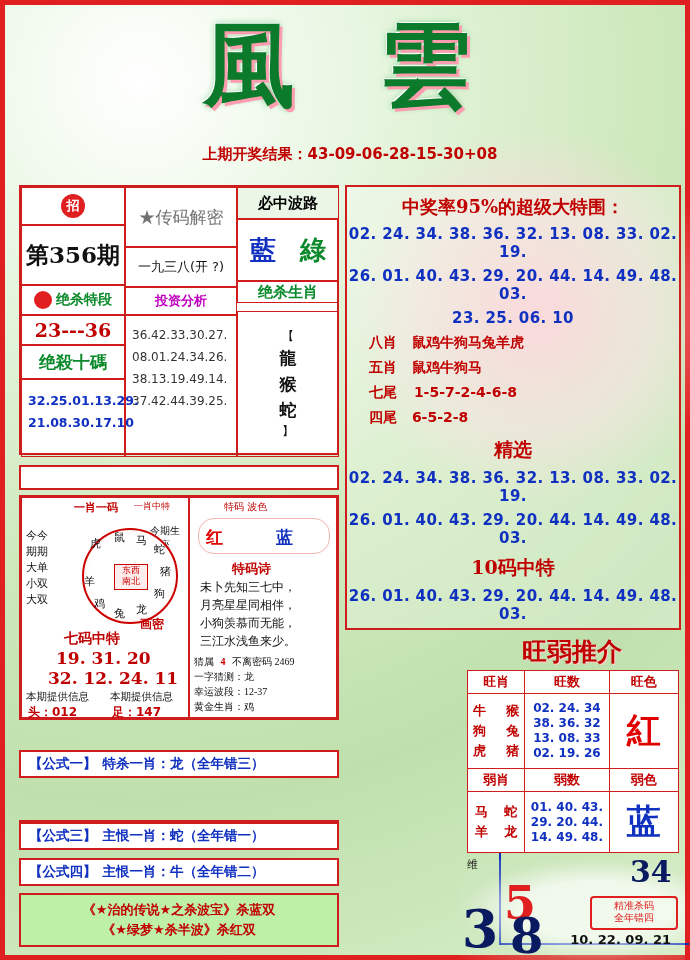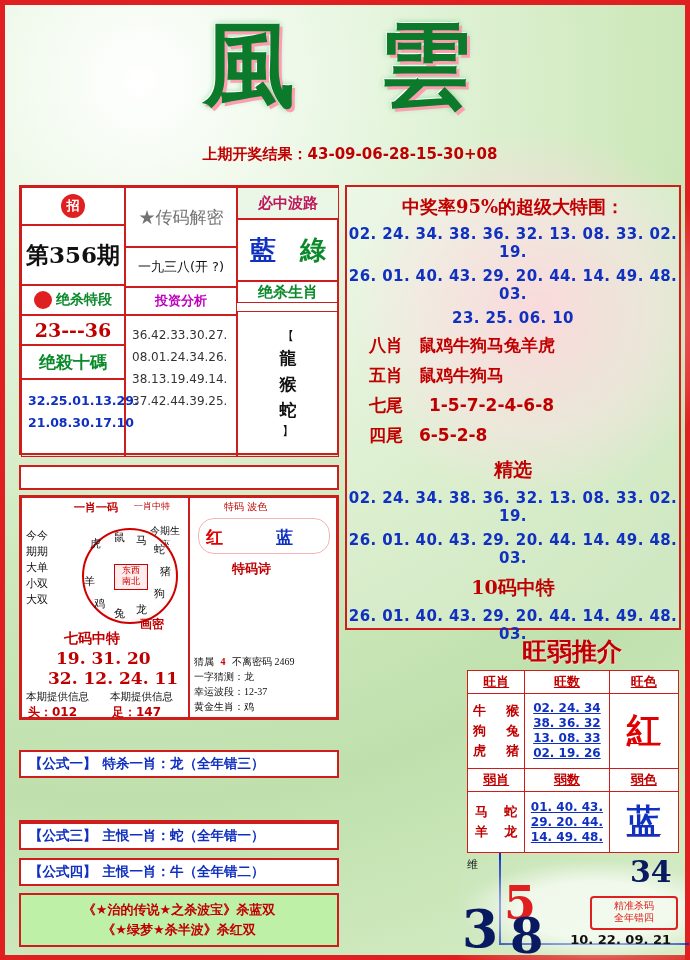--- a/index.html
+++ b/index.html
@@ -55,21 +55,21 @@
     text-align:center;color:#c00000;font-weight:bold;font-size:16px;margin-top:9px;
   }
   .rsub{
     text-align:center;color:#c00000;font-weight:bold;font-size:18px;margin-top:8px;
     font-family:"DejaVu Serif","Liberation Serif",serif;
   }
   .numline{
     text-align:center;color:#1030c0;font-weight:bold;font-size:15px;margin-top:6px;letter-spacing:.4px;
   }
   .xline{
-    color:#c00000;font-weight:bold;font-size:17px;margin:7px 0 0 22px;
+    color:#c00000;font-weight:bold;font-size:14px;margin:7px 0 0 22px;
   }
   .jx{
     text-align:center;color:#c00000;font-weight:bold;font-size:19px;margin-top:10px;
     font-family:"DejaVu Serif","Liberation Serif",serif;
   }
   .ten{
     text-align:center;color:#c00000;font-weight:bold;font-size:19px;margin-top:8px;
     font-family:"DejaVu Serif","Liberation Serif",serif;
   }
   
@@ -99,21 +99,21 @@
     position:absolute;left:462px;top:630px;width:210px;text-align:center;
     color:#c00000;font-weight:bold;font-size:25px;
     font-family:"DejaVu Serif","Liberation Serif",serif;
     text-shadow:1px 1px 0 #ffd0d0;
   }
   .wrTable{
     position:absolute;left:462px;top:665px;width:212px;border-collapse:collapse;
     background:#fff;
   }
   .wrTable td,.wrTable th{
-    border:1px solid #cf1d1d;text-align:center;font-size:13px;color:#c00000;font-weight:bold;padding:2px 1px;text-decoration:underline;
+    border:1px solid #cf1d1d;text-align:center;font-size:13px;color:#c00000;font-weight:bold;padding:2px 1px;
   }
   .wrTable .numcell{color:#1030c0;font-size:12px;line-height:15px;}
   .bigred{color:#e00000;font-size:34px;font-family:"DejaVu Serif","Liberation Serif",serif;}
   .bigblue{color:#1030c0;font-size:34px;font-family:"DejaVu Serif","Liberation Serif",serif;}
   
   .artbox{position:absolute;left:455px;top:855px;width:225px;height:100px;overflow:hidden;}
   .bignum{
     font-family:"DejaVu Serif","Liberation Serif",serif;font-weight:bold;
     position:absolute;
   }
@@ -135,21 +135,21 @@
 
     <div class="cellborder" style="position:absolute;left:0;top:0;width:104px;height:38px;display:flex;align-items:center;justify-content:center;background:#fff;">
       <span style="display:inline-block;width:24px;height:24px;border-radius:50%;background:#e02020;color:#fff;font-size:13px;line-height:24px;text-align:center;font-weight:bold;">招</span>
     </div>
 
     <div class="cellborder" style="position:absolute;left:104px;top:0;width:112px;height:60px;display:flex;align-items:center;justify-content:center;">
       <span style="color:#737373;font-weight:normal;font-size:17px;font-family:'DejaVu Serif','Liberation Serif',serif;">★传码解密</span>
     </div>
 
     <div class="cellborder" style="position:absolute;left:216px;top:0;width:102px;height:32px;display:flex;align-items:center;justify-content:center;background:#eaf7e6;">
-      <span style="color:#be185d;font-weight:bold;font-size:15px;">必中波路</span>
+      <span style="color:#000000;font-weight:bold;font-size:15px;">必中波路</span>
     </div>
 
     <div class="cellborder" style="position:absolute;left:0;top:38px;width:104px;height:60px;display:flex;align-items:center;justify-content:center;">
       <span class="qi">第356期</span>
     </div>
 
     <div class="cellborder" style="position:absolute;left:216px;top:32px;width:102px;height:62px;display:flex;align-items:center;justify-content:space-around;">
       <span style="color:#1030c0;font-weight:bold;font-size:26px;font-family:'DejaVu Serif','Liberation Serif',serif;">藍</span>
       <span style="color:#0a8a2a;font-weight:bold;font-size:26px;font-family:'DejaVu Serif','Liberation Serif',serif;">綠</span>
     </div>
@@ -207,21 +207,21 @@
     <div class="xline">
       <span>八肖</span>
       <span style="margin-left:10px;">鼠鸡牛狗马兔羊虎</span>
     </div>
     <div class="xline">
       <span>五肖</span>
       <span style="margin-left:10px;">鼠鸡牛狗马</span>
     </div>
     <div class="xline">
       <span>七尾</span>
-      <span style="margin-left:20px;">1-5-7-2-4-6-8</span>
+      <span style="margin-left:12px;">1-5-7-2-4-6-8</span>
     </div>
     <div class="xline">
       <span>四尾</span>
       <span style="margin-left:10px;">6-5-2-8</span>
     </div>
 
     <div class="jx">精选</div>
     <div class="numline">02. 24. 34. 38. 36. 32. 13. 08. 33. 02. 19.</div>
     <div class="numline">26. 01. 40. 43. 29. 20. 44. 14. 49. 48. 03.</div>
 
@@ -264,20 +264,26 @@
       <div style="position:absolute;left:90px;top:206px;font-size:12px;color:#c00000;font-weight:bold;">足：147</div>
     </div>
 
     <div class="cellborder" style="position:absolute;left:168px;top:0;width:148px;height:221px;">
       <div style="position:absolute;left:34px;top:2px;font-size:10px;color:#c00000;">特码 波色</div>
       <div style="position:absolute;left:16px;top:28px;font-size:17px;color:#e00000;font-weight:bold;font-family:'DejaVu Serif','Liberation Serif',serif;">红</div>
       <div style="position:absolute;left:86px;top:28px;font-size:17px;color:#1030c0;font-weight:bold;font-family:'DejaVu Serif','Liberation Serif',serif;">蓝</div>
       <div style="position:absolute;left:8px;top:20px;width:130px;height:34px;border:1px solid #f3b6b6;border-radius:16px;"></div>
 
       <div style="position:absolute;left:42px;top:62px;font-size:13px;color:#c00000;font-weight:bold;">特码诗</div>
+      <div style="position:absolute;left:10px;top:80px;font-size:12px;color:#111;line-height:18px;">
+        <div>未卜先知三七中，</div>
+        <div>月亮星星同相伴，</div>
+        <div>小狗羡慕而无能，</div>
+        <div>三江水浅鱼来少。</div>
+      </div>
       <div style="position:absolute;left:4px;top:156px;font-size:10px;color:#111;line-height:15px;width:142px;font-family:Liberation Serif, serif;">
         <div>
           <span>猜属</span>
           <span style="color:#c00;font-weight:bold;margin:0 4px;">4</span>
           <span>不离密码 2469</span>
         </div>
         <div><span>一字猜测：龙</span></div>
         <div><span>幸运波段：12-37</span></div>
         <div><span>黄金生肖：鸡</span></div>
       </div>

